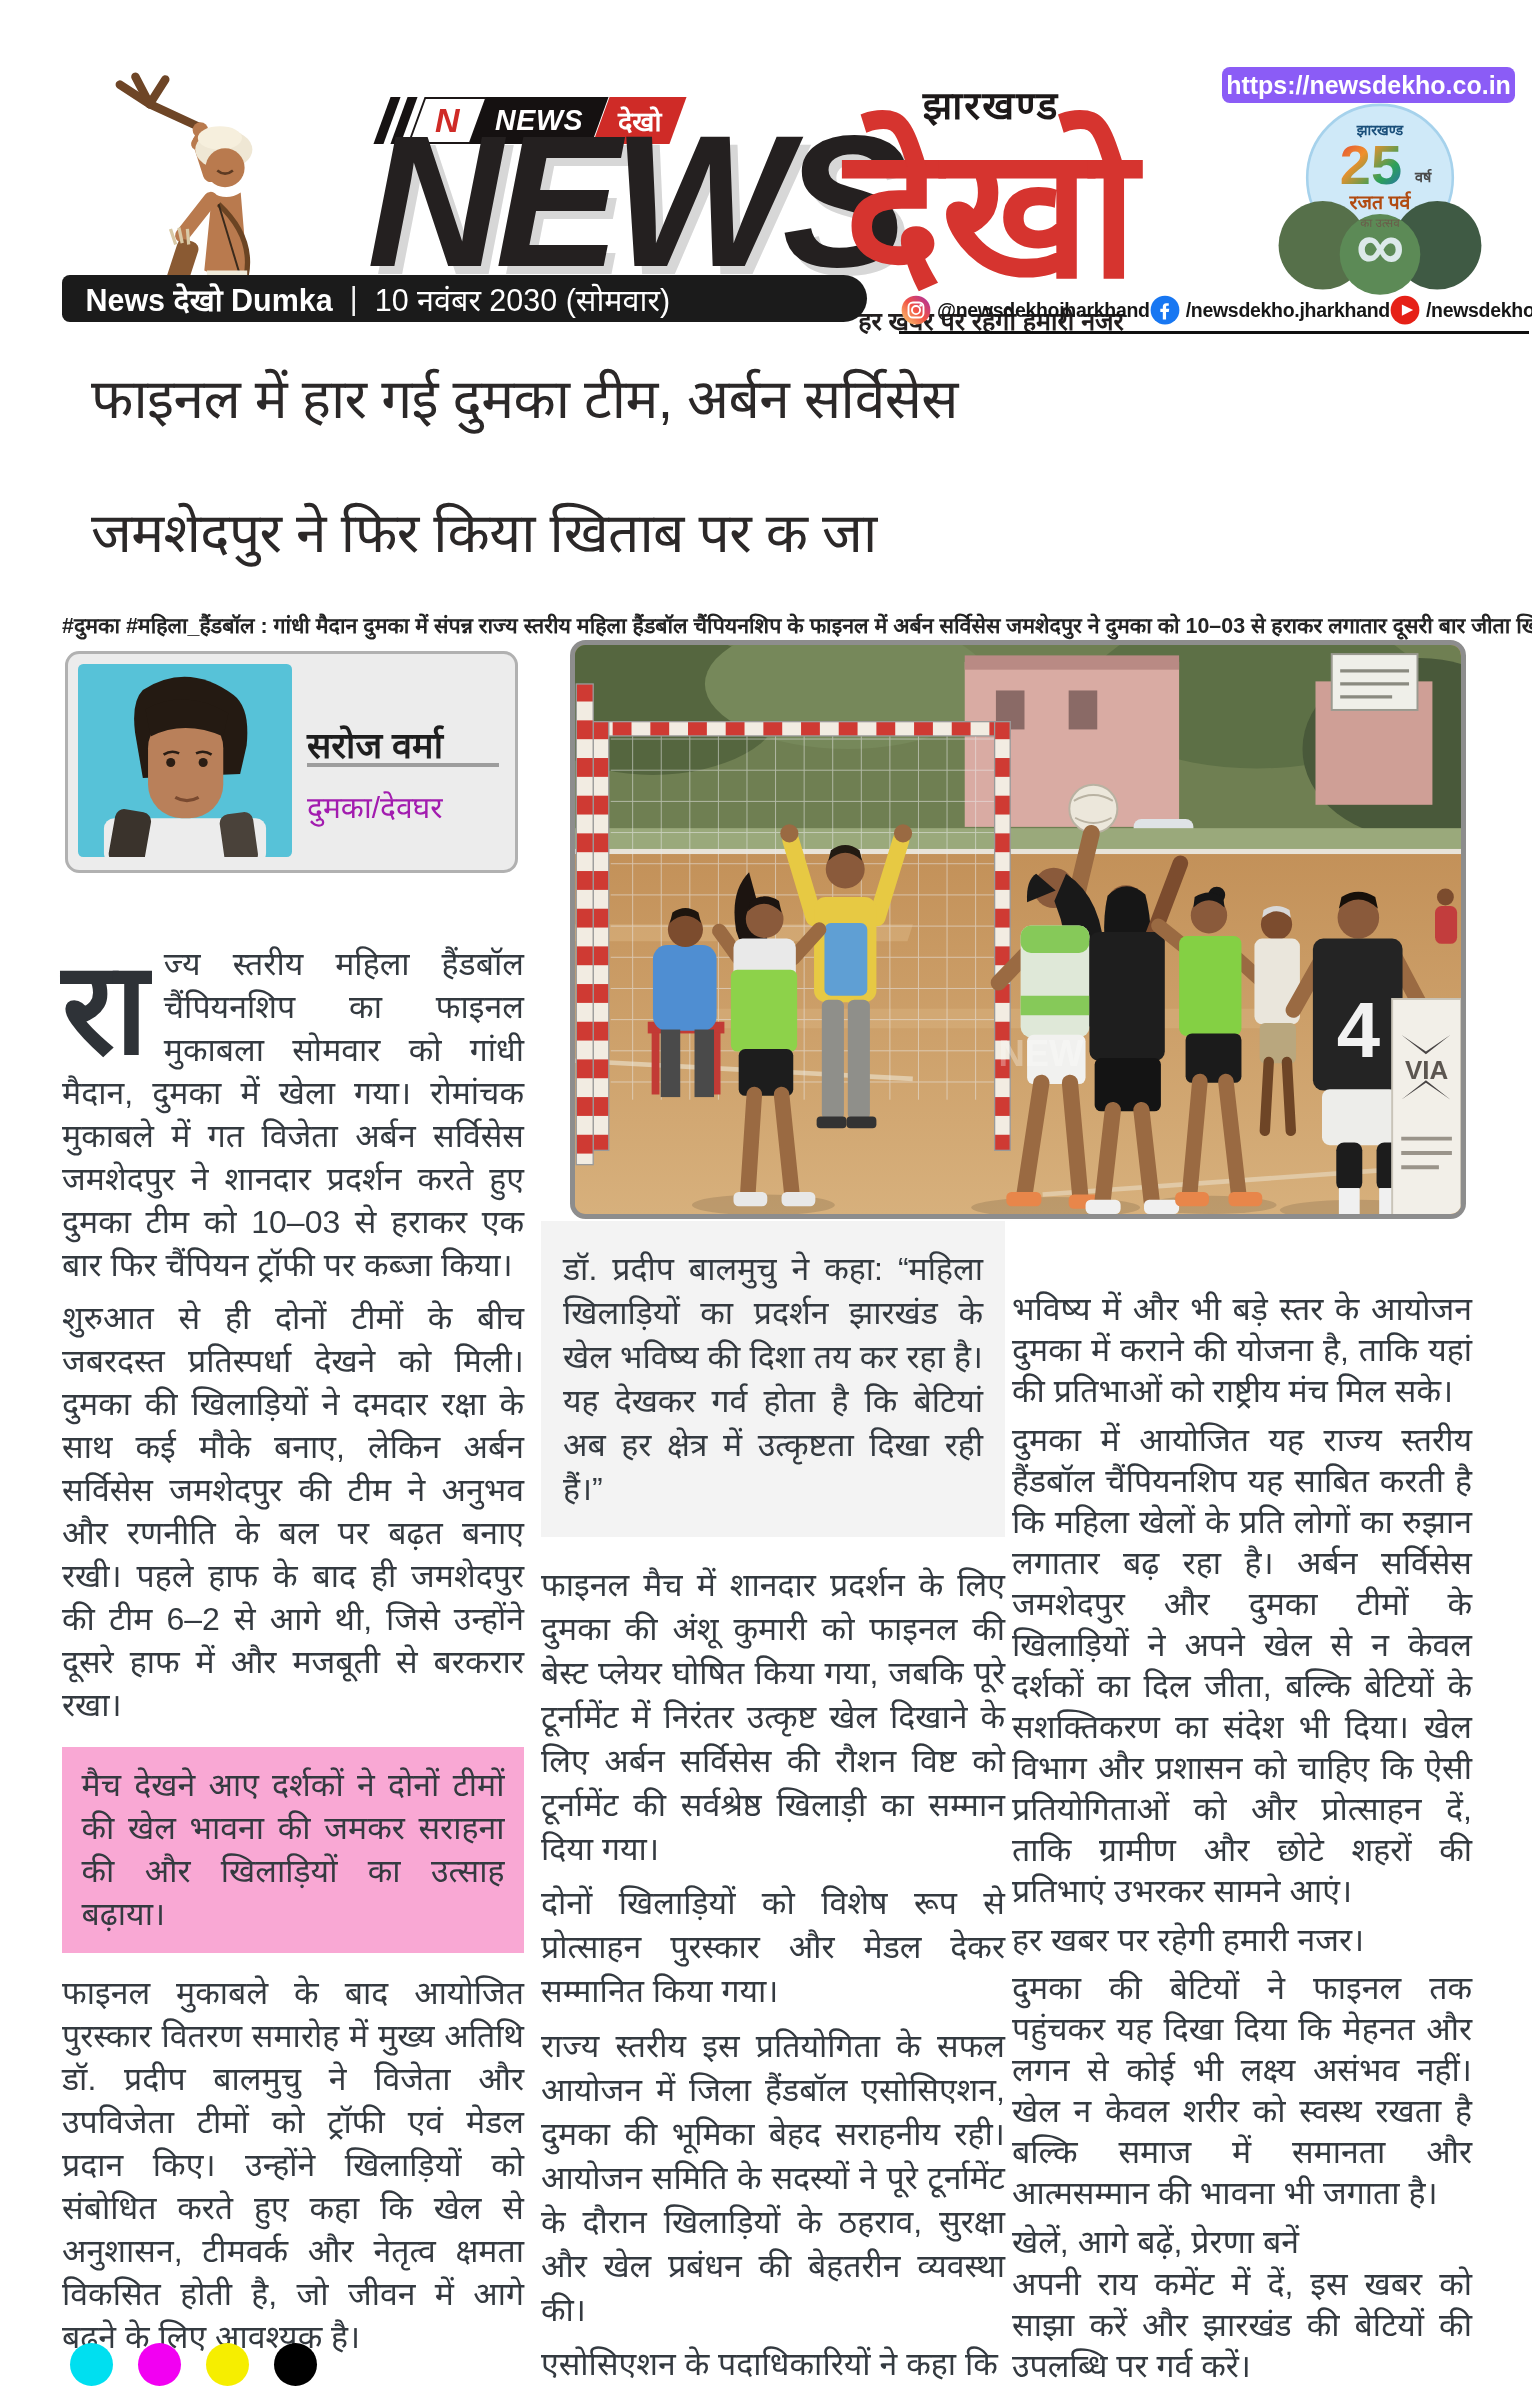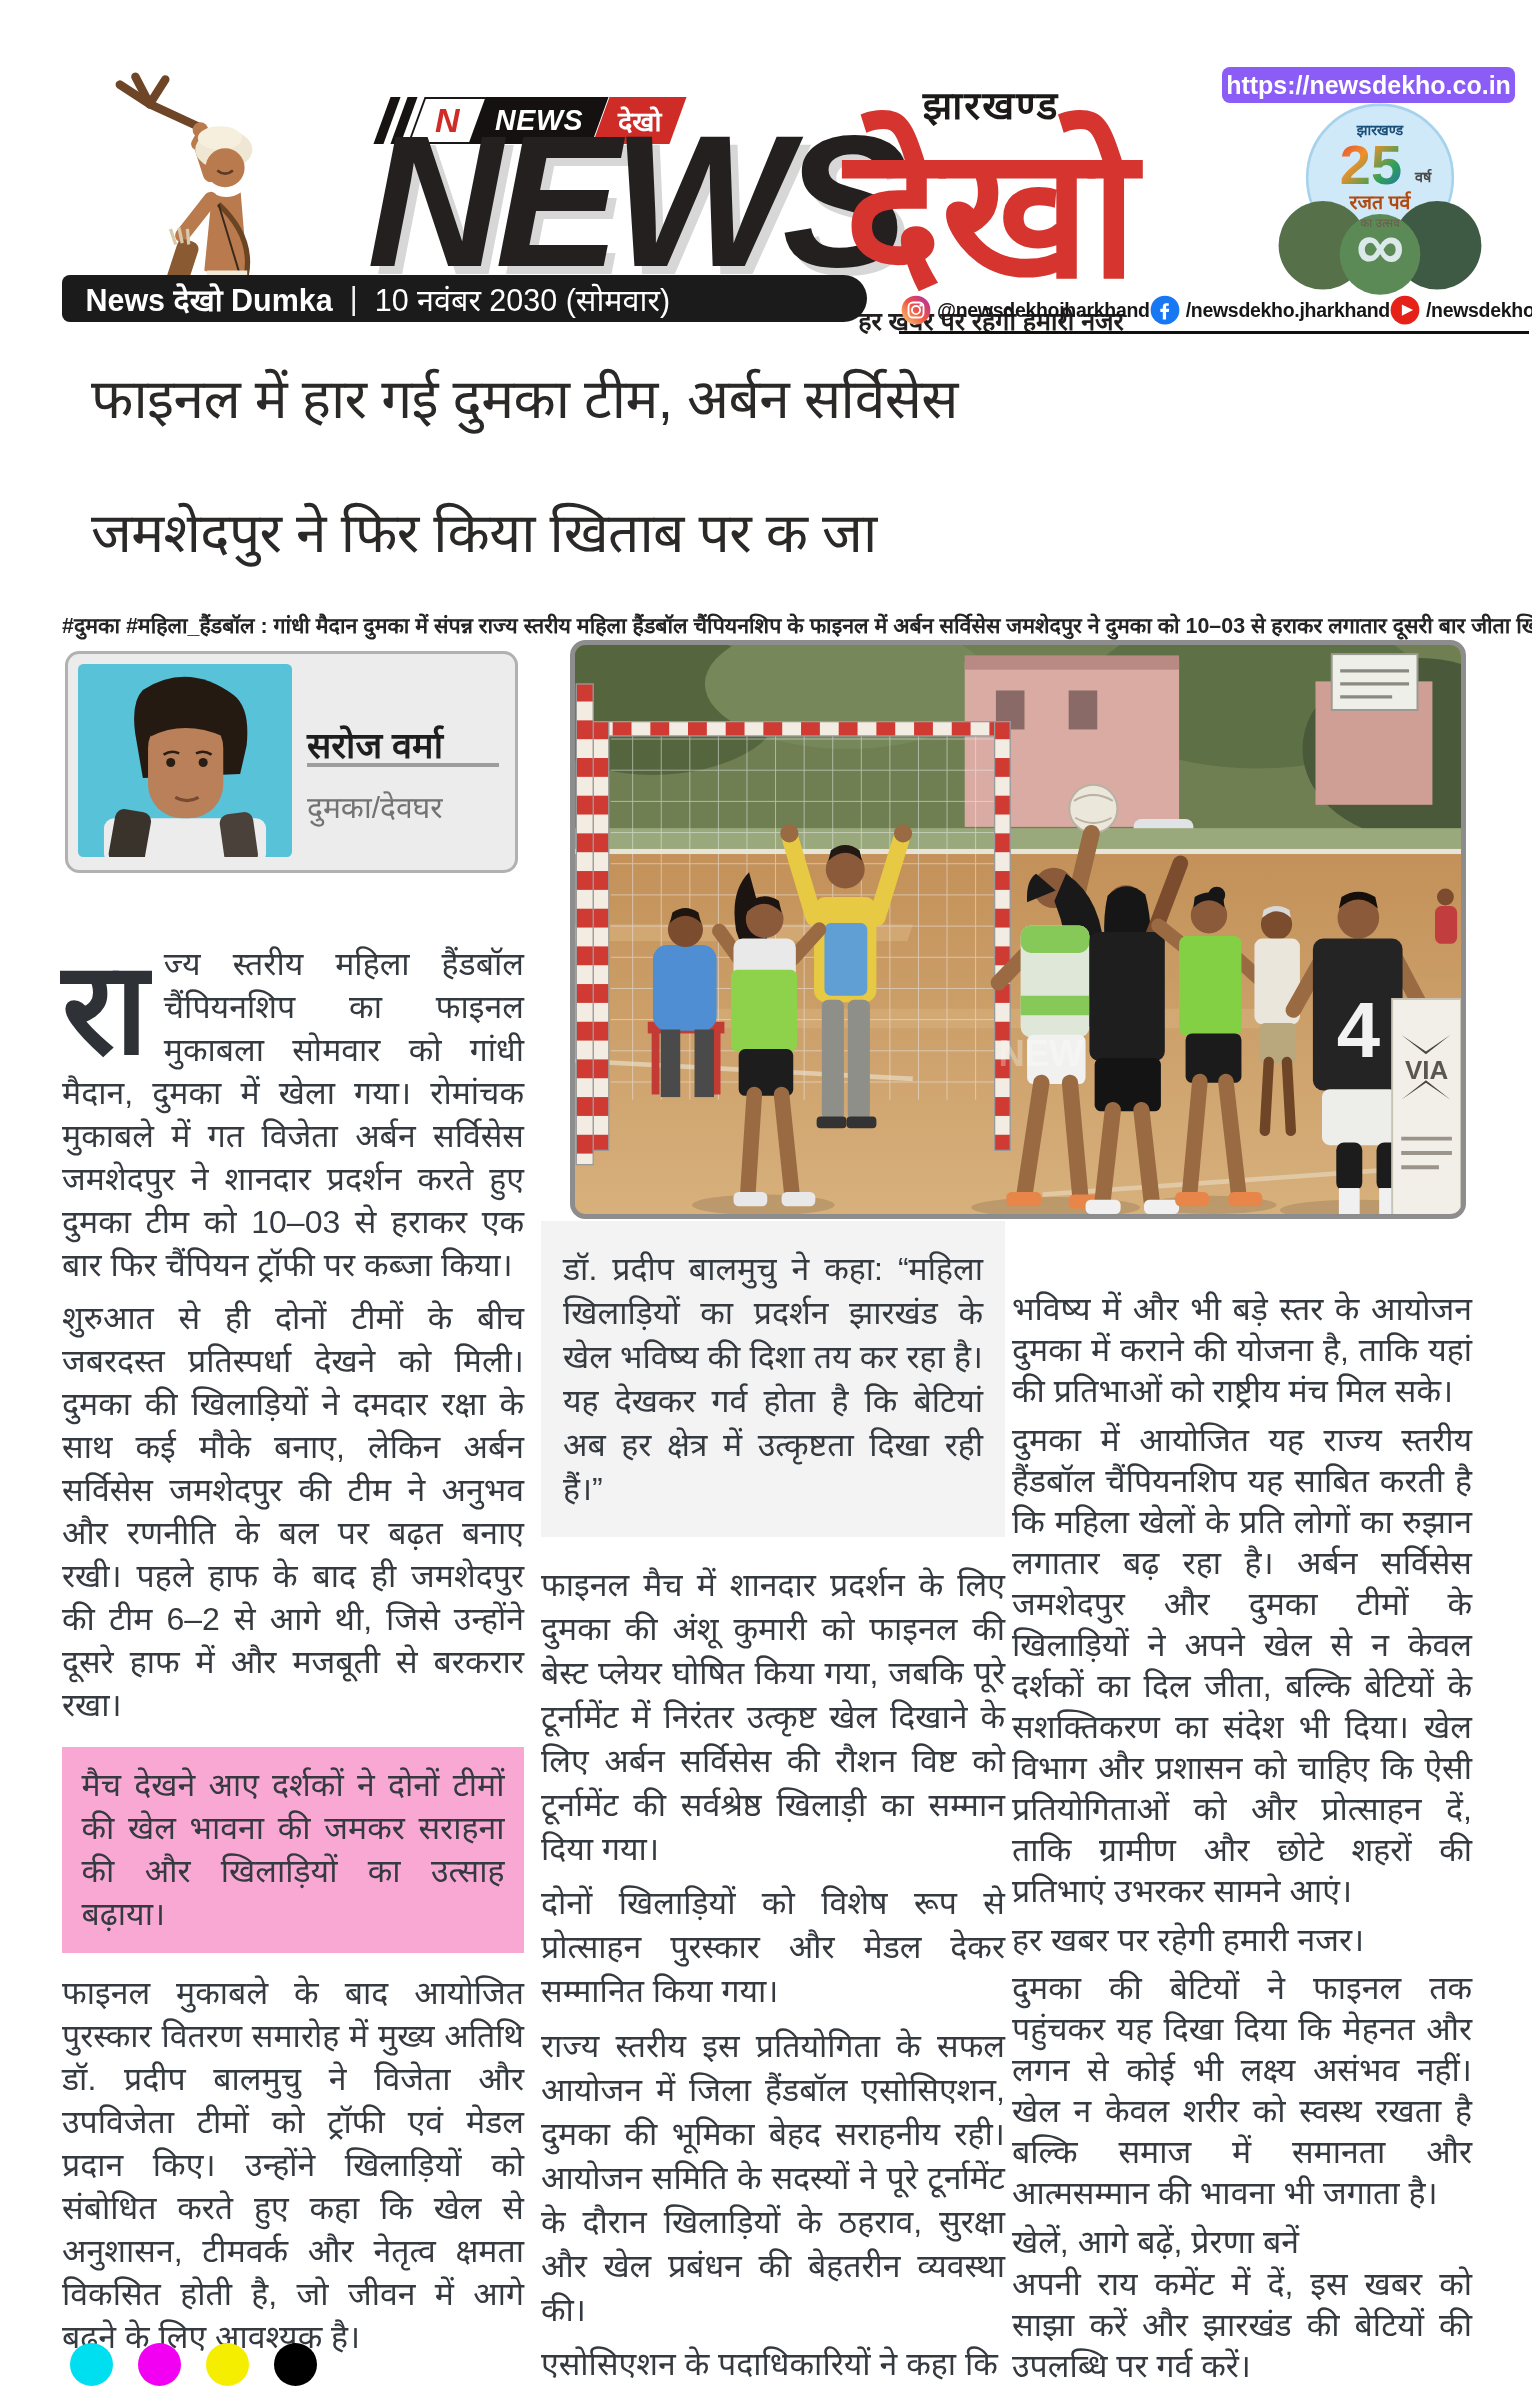--- a/index.html
+++ b/index.html
@@ -33,21 +33,21 @@
   .social .handle{font-size:19.5px;font-weight:800;color:#171717;letter-spacing:-0.3px;white-space:nowrap;}
   .header-rule{background:#101010;height:2.6px;}
   
   .headline{font-weight:400;color:#2b2828;font-size:55px;line-height:134px;letter-spacing:-0.6px;white-space:nowrap;margin-left:29px;}
   .standfirst{font-size:21.4px;font-weight:700;color:#242424;white-space:nowrap;}
   
   .card{border:3.9px solid #b1b1b1;border-radius:14.3px;background:#ececec;box-sizing:border-box;}
   .card .portrait{position:absolute;left:10.4px;top:10.4px;width:214px;height:193px;border-radius:5.2px;overflow:hidden;}
   .card .name{position:absolute;left:239px;top:66px;font-size:36px;font-weight:800;color:#1e1e1e;}
   .card .rule{position:absolute;left:239px;top:109px;width:192px;height:3.9px;background:#9d9d9d;}
-  .card .loc{position:absolute;left:239px;top:132px;font-size:30px;color:#737373;}
+  .card .loc{position:absolute;left:239px;top:132px;font-size:30px;color:#a21caf;}
   
   .photo{border:5.2px solid #8d8d8d;border-radius:15.6px;overflow:hidden;box-sizing:border-box;background:#c99e66;}
   .photo svg{display:block;width:100%;height:100%;}
   
   .col{text-align:justify;color:#343a40;}
   .col p{margin:0 0 10.4px 0;}
   .col1{font-size:32px;line-height:43px;}
   .col2{font-size:32px;line-height:44px;}
   .col3{font-size:32px;line-height:41px;}
   .col3 p{margin:0 0 7.8px 0;}

